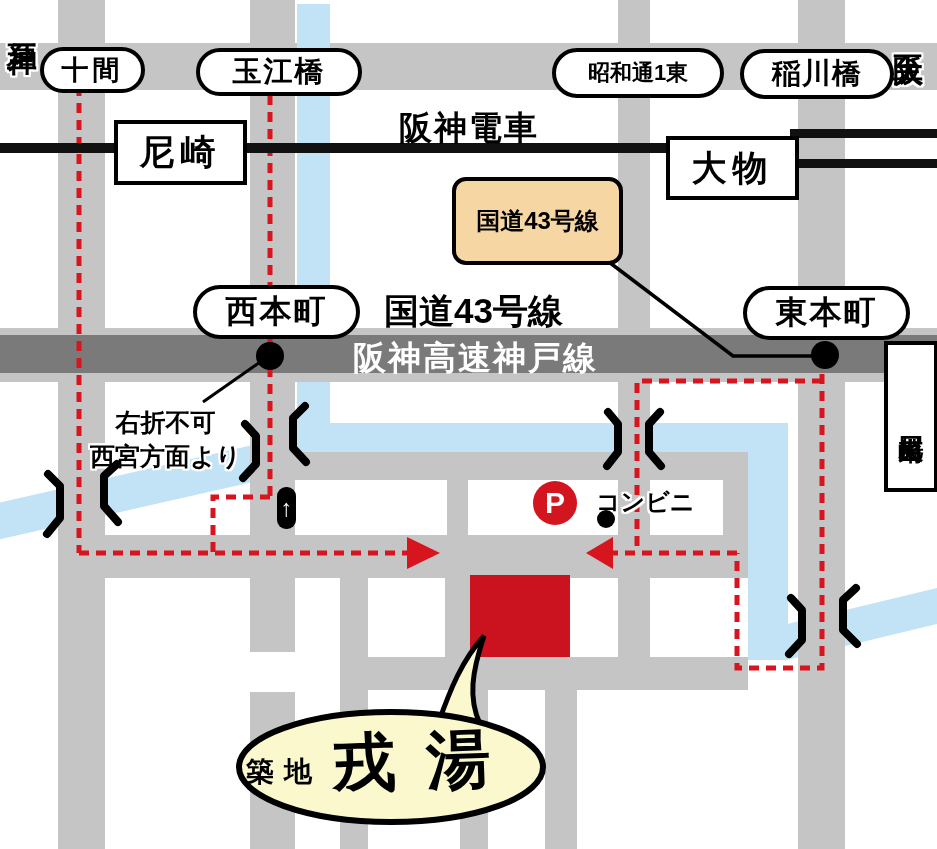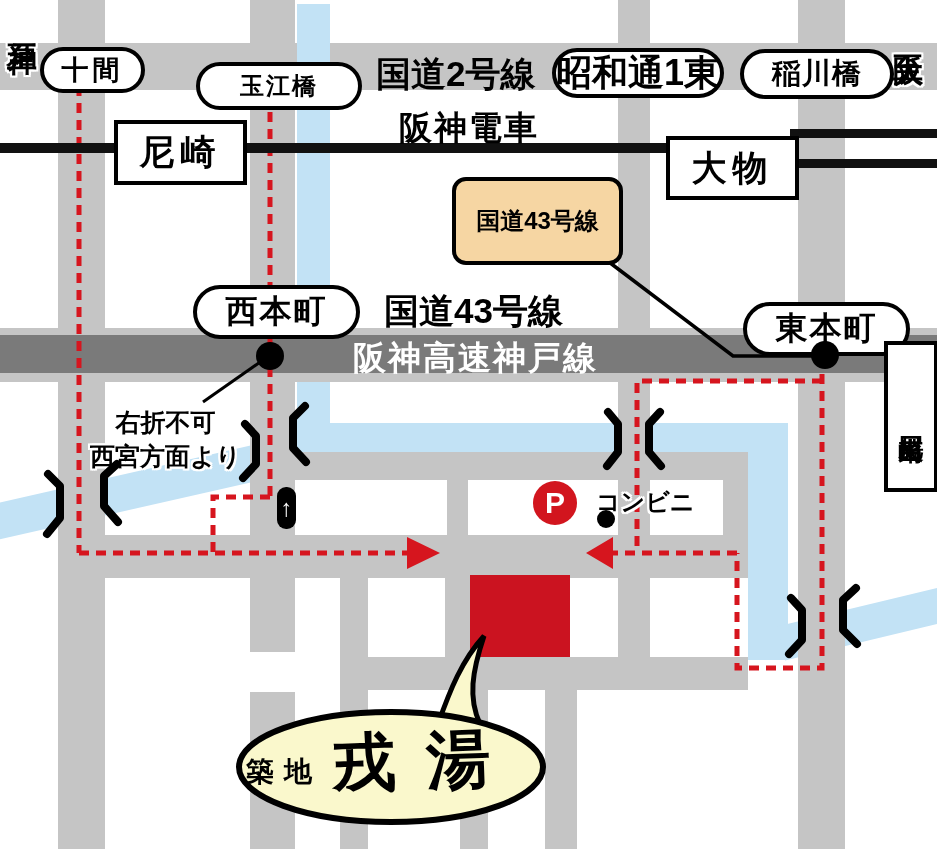--- a/index.html
+++ b/index.html
@@ -97,43 +97,42 @@
   <div class="rail" style="left:790px;top:129px;width:147px;height:9px;"></div>
   <div class="rail" style="left:790px;top:159px;width:147px;height:9px;"></div>
   <div class="stationbox" style="left:114px;top:120px;width:125px;height:57px;">
     <span>尼崎</span>
   </div>
   <div class="stationbox" style="left:666px;top:136px;width:125px;height:56px;">
     <span>大物</span>
   </div>
   <div class="bigroadname" style="left:399px;top:106px;font-size:33px;letter-spacing:2px;">阪神電車</div>
 
-  <div class="bigroadname" style="left:376px;top:51px;font-size:35px;">国道2号線</div>
   <div class="bigroadname" style="left:384px;top:288px;font-size:35px;">国道43号線</div>
   <div class="bigroadname" style="left:353px;top:336px;font-size:33px;color:#fff;letter-spacing:2px;">阪神高速神戸線</div>
 
   <div class="vtext" style="left:7px;top:20px;font-size:30px;">至神戸</div>
   <div class="vtext" style="left:893px;top:31px;font-size:30px;">至大阪</div>
 
   <div class="oval" style="left:40px;top:47px;width:97px;height:38px;font-size:27px;letter-spacing:4px;">
     <span>十間</span>
   </div>
-  <div class="oval" style="left:196px;top:62px;width:158px;height:40px;font-size:24px;letter-spacing:2px;">
+  <div class="oval" style="left:196px;top:48px;width:158px;height:40px;font-size:29px;letter-spacing:2px;">
     <span>玉江橋</span>
   </div>
-  <div class="oval" style="left:552px;top:48px;width:164px;height:42px;font-size:36px;">
+  <div class="oval" style="left:552px;top:48px;width:164px;height:42px;font-size:22px;">
     <span>昭和通1東</span>
   </div>
   <div class="oval" style="left:740px;top:49px;width:146px;height:42px;font-size:29px;letter-spacing:1px;">
     <span>稲川橋</span>
   </div>
   <div class="oval" style="left:193px;top:285px;width:159px;height:46px;font-size:32px;letter-spacing:2px;">
     <span>西本町</span>
   </div>
-  <div class="oval" style="left:743px;top:302px;width:159px;height:46px;font-size:32px;letter-spacing:2px;">
+  <div class="oval" style="left:743px;top:286px;width:159px;height:46px;font-size:32px;letter-spacing:2px;">
     <span>東本町</span>
   </div>
 
   <svg width="937" height="849" viewBox="0 0 937 849">
     <path d="M601,256 L733,356 L812,356" fill="none" stroke="#000" stroke-width="3.5"></path>
     <path d="M263,360 L203,402" fill="none" stroke="#000" stroke-width="3"></path>
   </svg>
 
   <div class="dot" style="left:256px;top:342px;width:28px;height:28px;"></div>
   <div class="dot" style="left:811px;top:341px;width:28px;height:28px;"></div>

